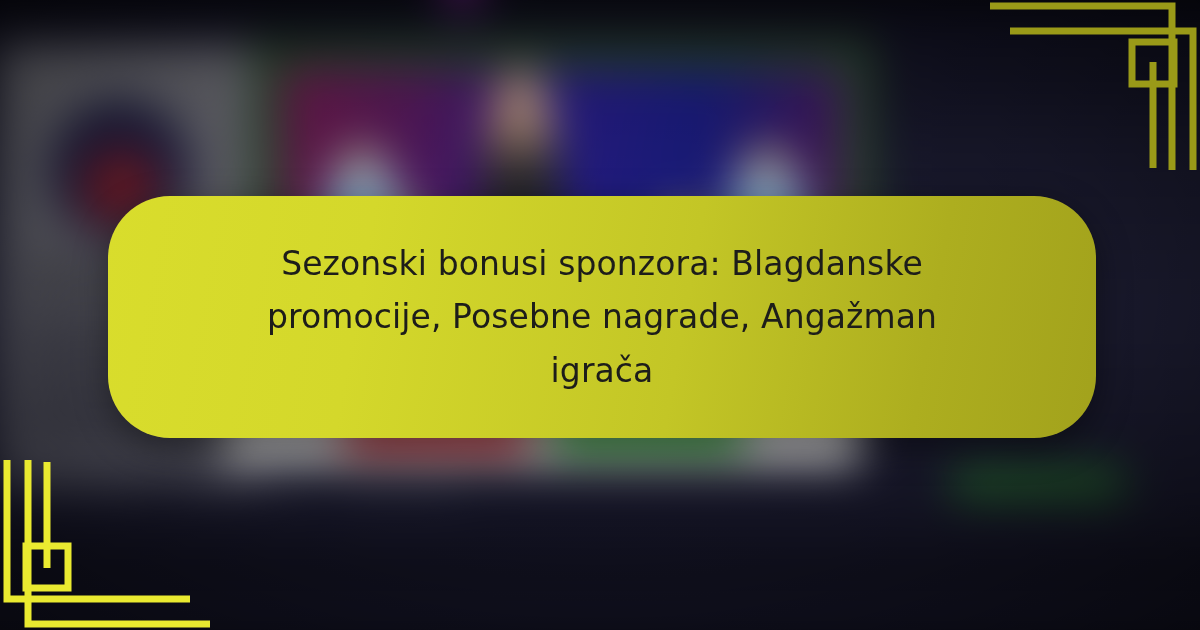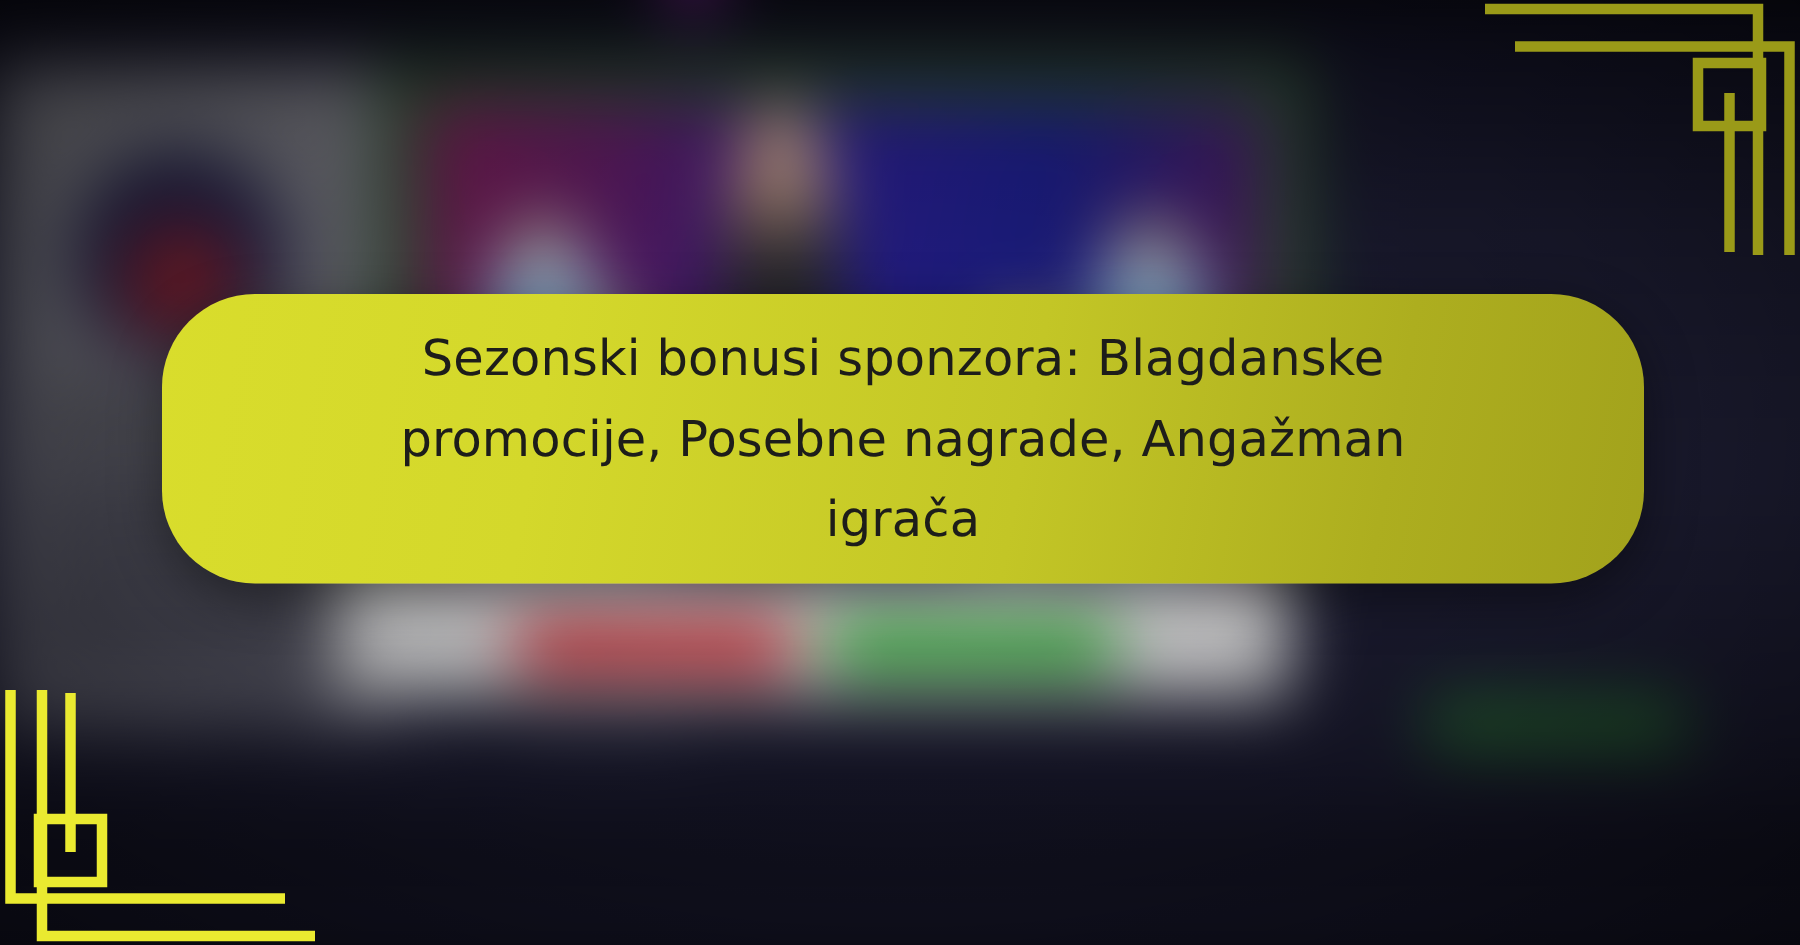--- a/index.html
+++ b/index.html
@@ -173,21 +173,21 @@
   }
   #corner-tr { right: 0; top: 0; }
   #corner-bl { left: 0; bottom: 0; }
 
   
   #headline-card {
     position: absolute;
     left: 108px;
     top: 196px;
     width: 988px;
-    height: 193px;
+    height: 242px;
     border-radius: 62px;
     background: linear-gradient(100deg, #d9dd2c 0%, #d4d82b 26%, #c3c626 58%, #adae1f 82%, #a2a21c 100%);
     box-shadow: 0 10px 34px rgba(0,0,0,0.42);
     display: flex;
     align-items: center;
     justify-content: center;
     box-sizing: border-box;
     padding: 0 74px;
   }
   #headline-text {

